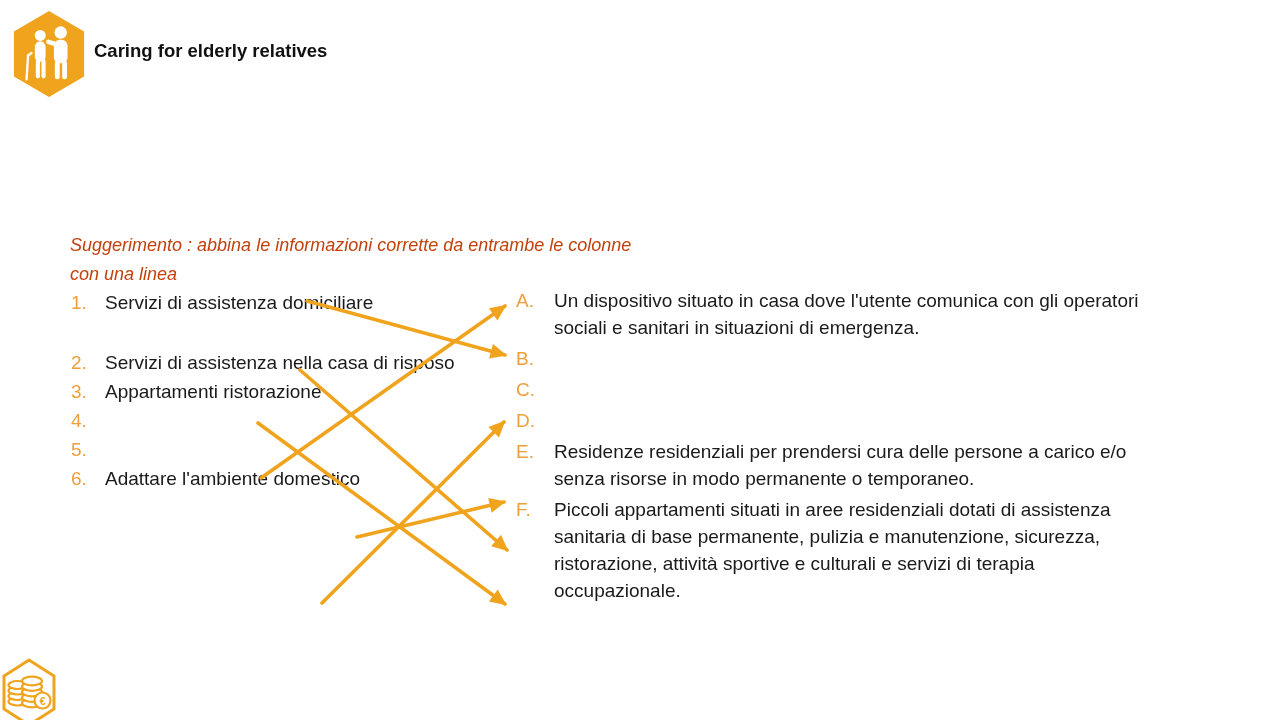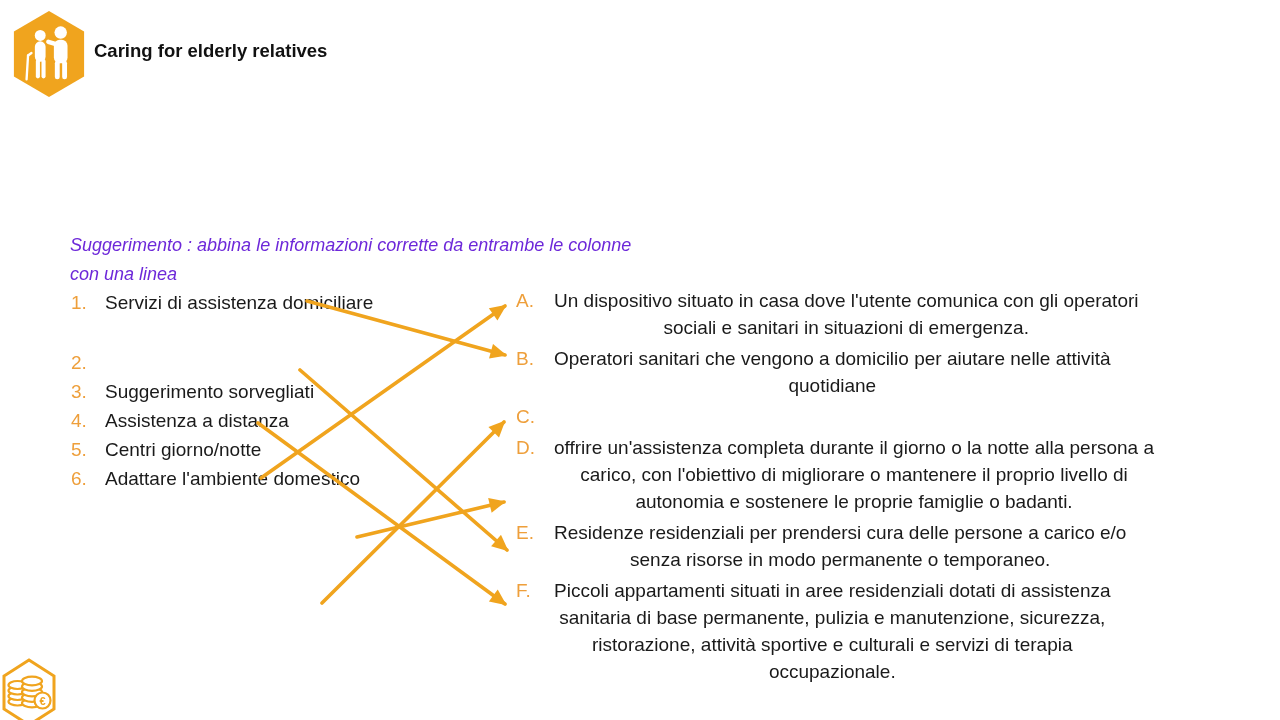--- a/index.html
+++ b/index.html
@@ -2,29 +2,29 @@
 <html><head>
 <meta charset="utf-8">
 <style>
   html,body{margin:0;padding:0;}
   body{width:1280px;height:720px;overflow:hidden;background:#ffffff;position:relative;
        font-family:"Liberation Sans",sans-serif;color:#1a1a1a;}
   .stage{position:absolute;inset:0;}
   .hex-icon{position:absolute;left:10px;top:10px;width:78px;height:88px;}
   h1{position:absolute;left:94px;top:40px;margin:0;font-size:18.5px;font-weight:bold;color:#111;text-align:right;}
   .instruction{position:absolute;left:70px;top:231px;margin:0;font-style:italic;font-size:18px;
-               line-height:29px;white-space:pre-line;color:#6d28d9;}
+               line-height:29px;white-space:pre-line;color:#c2410c;}
   .left-list{position:absolute;left:71px;top:288px;font-size:19px;line-height:29px;width:440px;}
   .l-row{display:flex;}
   .l-row.gap-after{margin-bottom:31px;}
   .l-num{width:34px;flex:none;color:var(--marker,#EE9F3B);}
   .right-list{position:absolute;left:516px;top:287px;width:744px;font-size:19px;line-height:27px;}
   .r-row{display:flex;margin-bottom:4px;}
   .r-letter{width:38px;flex:none;color:var(--marker,#EE9F3B);}
-  .r-text{white-space:pre-line;text-align:center;}
+  .r-text{white-space:pre-line;}
   .arrows{position:absolute;left:0;top:0;width:1280px;height:720px;pointer-events:none;}
   .coins{position:absolute;left:2px;top:657px;width:56px;height:63px;}
 </style>
 </head>
 <body style="--marker: #EE9F3B;">
 
 <div class="stage">
 
   <svg class="hex-icon" viewBox="0 0 80 90">
     <polygon points="40,1 76,22 76,68 40,89 4,68 4,22" class="hex-fill" fill="#F0A41E"></polygon>
@@ -48,58 +48,52 @@
   <p class="instruction">Suggerimento : abbina le informazioni corrette da entrambe le colonne
 con una linea</p>
 
   <div class="left-list">
       <div class="l-row gap-after">
         <span class="l-num">1.</span>
         <span class="l-text">Servizi di assistenza domiciliare</span>
       </div>
       <div class="l-row">
         <span class="l-num">2.</span>
+        <span class="l-text">Servizi di assistenza nella casa di risposo</span>
       </div>
       <div class="l-row">
         <span class="l-num">3.</span>
-        <span class="l-text">Suggerimento sorvegliati</span>
+        <span class="l-text">Appartamenti ristorazione</span>
       </div>
       <div class="l-row">
         <span class="l-num">4.</span>
-        <span class="l-text">Assistenza a distanza</span>
       </div>
       <div class="l-row">
         <span class="l-num">5.</span>
-        <span class="l-text">Centri giorno/notte</span>
       </div>
       <div class="l-row">
         <span class="l-num">6.</span>
         <span class="l-text">Adattare l'ambiente domestico</span>
       </div>
     </div>
 
   <div class="right-list">
       <div class="r-row">
         <span class="r-letter">A.</span>
         <span class="r-text">Un dispositivo situato in casa dove l'utente comunica con gli operatori
 sociali e sanitari in situazioni di emergenza.</span>
       </div>
       <div class="r-row">
         <span class="r-letter">B.</span>
-        <span class="r-text">Operatori sanitari che vengono a domicilio per aiutare nelle attività
-quotidiane</span>
       </div>
       <div class="r-row">
         <span class="r-letter">C.</span>
       </div>
       <div class="r-row">
         <span class="r-letter">D.</span>
-        <span class="r-text">offrire un'assistenza completa durante il giorno o la notte alla persona a
-carico, con l'obiettivo di migliorare o mantenere il proprio livello di
-autonomia e sostenere le proprie famiglie o badanti.</span>
       </div>
       <div class="r-row">
         <span class="r-letter">E.</span>
         <span class="r-text">Residenze residenziali per prendersi cura delle persone a carico e/o
 senza risorse in modo permanente o temporaneo.</span>
       </div>
       <div class="r-row">
         <span class="r-letter">F.</span>
         <span class="r-text">Piccoli appartamenti situati in aree residenziali dotati di assistenza
 sanitaria di base permanente, pulizia e manutenzione, sicurezza,

